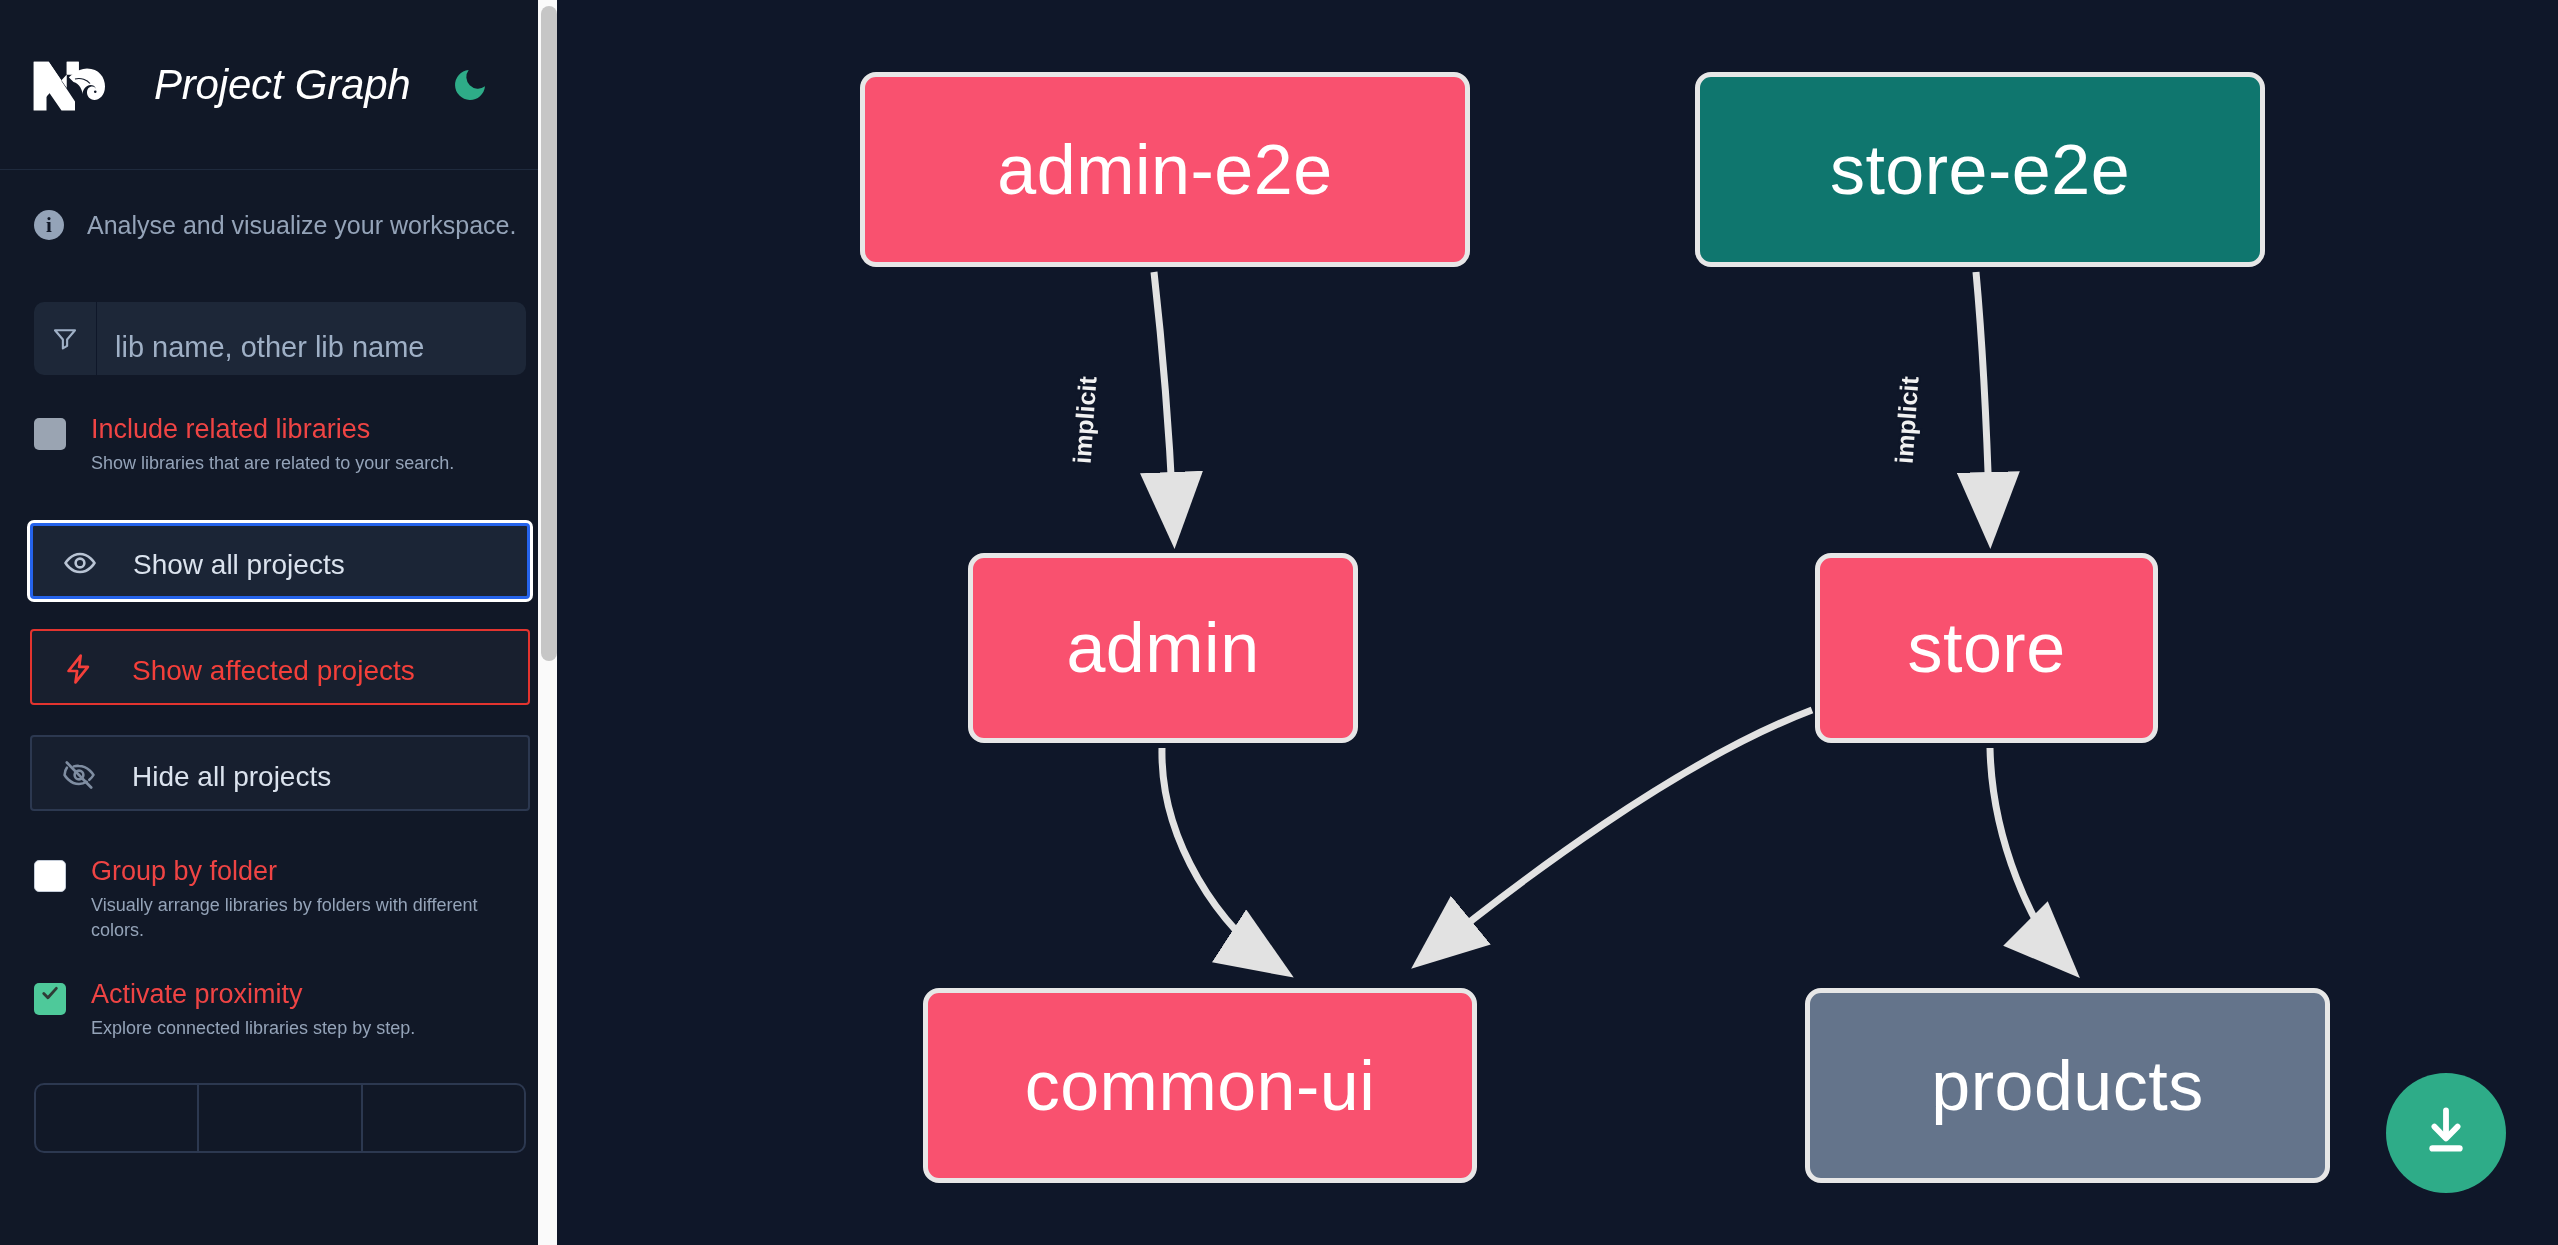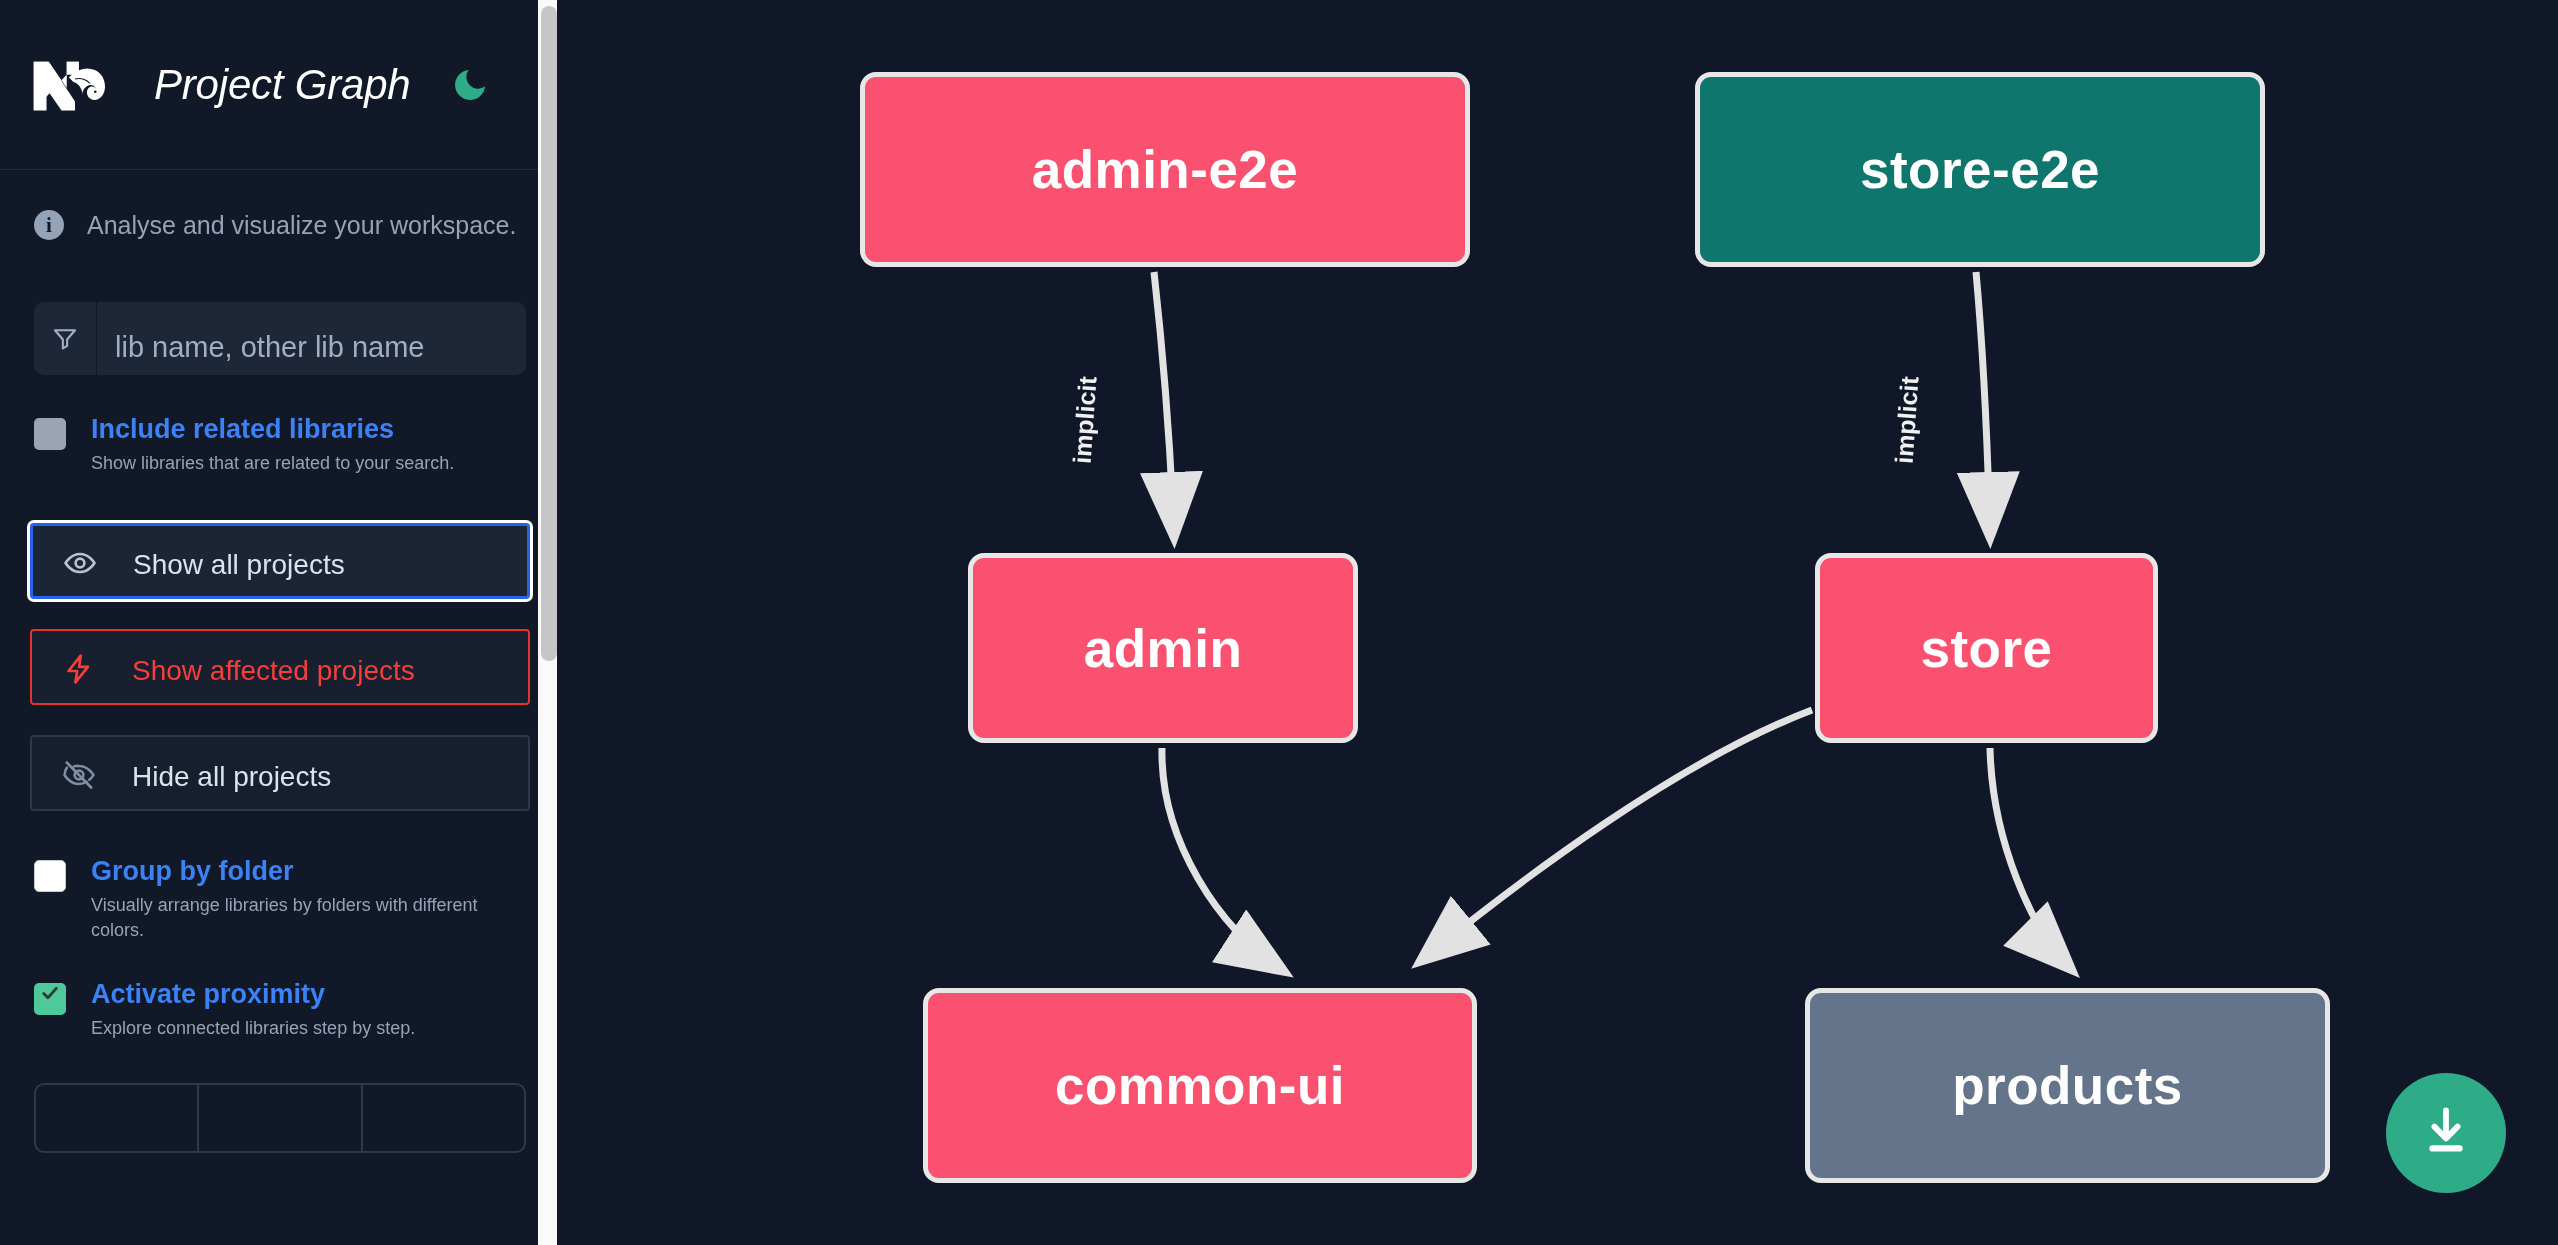--- a/index.html
+++ b/index.html
@@ -134,23 +134,23 @@
   .cb-box.gray   { background: #9aa4b2; }
   .cb-box.white  { background: #ffffff; border: 1px solid #c4ccd8; }
   .cb-box.green  { background: #4ec99a; }
   .cb-check {
     position: absolute;
     left: 6px; top: 0px;
     width: 20px; height: 20px;
   }
   .cb-texts { flex: 1 1 auto; }
   .cb-label {
-    color: #3b82f6;
+    color: #ef4444;
     font-size: 27px;
-    font-weight: bold;
+    font-weight: normal;
     line-height: 1.25;
   }
   .cb-desc {
     color: #94a3b8;
     font-size: 18px;
     line-height: 1.37;
     margin-top: 4px;
     max-width: 440px;
   }
 
@@ -237,22 +237,22 @@
     position: absolute;
     border-radius: 16px;
     border: 5px solid #e7e7e7;
     display: flex;
     align-items: center;
     justify-content: center;
     cursor: pointer;
   }
   .gnode .nlabel {
     color: #ffffff;
-    font-size: 53px;
-    font-weight: 700;
+    font-size: 70px;
+    font-weight: 400;
     letter-spacing: 0.5px;
     white-space: nowrap;
   }
 
   .edge-label {
     position: absolute;
     color: #f1f1f1;
     font-size: 25px;
     font-weight: bold;
     white-space: nowrap;

